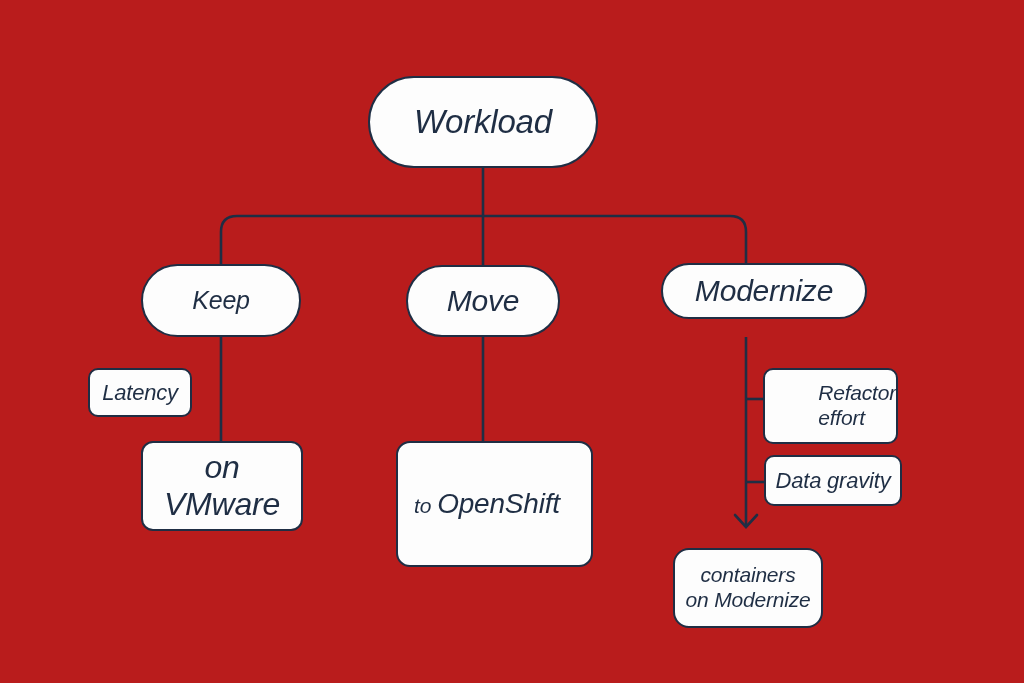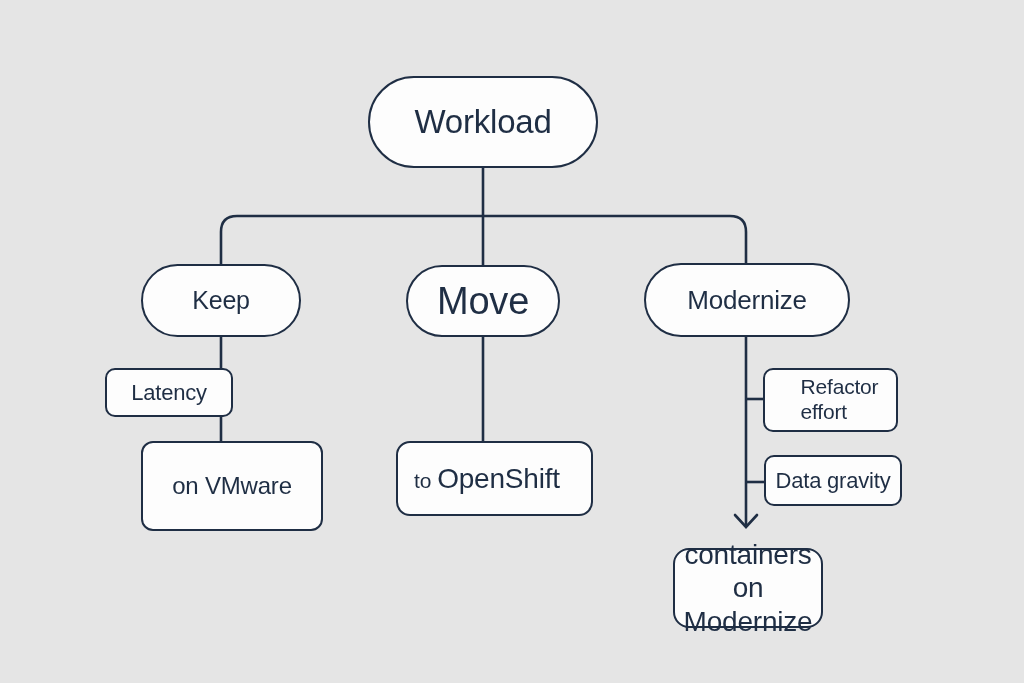--- a/index.html
+++ b/index.html
@@ -5,23 +5,24 @@
   html, body {
     margin: 0;
     padding: 0;
     background: #fdfdfd;
     font-family: "Liberation Sans", sans-serif;
   }
   .stage {
     position: relative;
     width: 1024px;
     height: 683px;
-    background: #e5e5e5;
+    background: #b91c1c;
     color: #1f2e44;
     overflow: hidden;
+    font-style: italic;
   }
   .wires {
     position: absolute;
     left: 0; top: 0;
     width: 1024px;
     height: 683px;
   }
   .wires path, .wires line, .wires polyline {
     stroke: #1f2e44;
     stroke-width: 2.6;
@@ -41,57 +42,57 @@
   .pill-root {
     left: 368px; top: 76px; width: 230px; height: 92px;
     border-radius: 46px; font-size: 33px;
   }
   .pill-keep {
     left: 141px; top: 264px; width: 160px; height: 73px;
     border-radius: 37px; font-size: 25px;
   }
   .pill-move {
     left: 406px; top: 265px; width: 154px; height: 72px;
-    border-radius: 36px; font-size: 38px;
+    border-radius: 36px; font-size: 30px;
   }
   .pill-modernize {
-    left: 644px; top: 263px; width: 206px; height: 74px;
-    border-radius: 37px; font-size: 26px;
+    left: 661px; top: 263px; width: 206px; height: 56px;
+    border-radius: 37px; font-size: 30px;
   }
   .box-latency {
-    left: 105px; top: 368px; width: 128px; height: 49px;
+    left: 88px; top: 368px; width: 104px; height: 49px;
     border-radius: 10px; font-size: 22px; border-width: 2px;
   }
   .box-vmware {
-    left: 141px; top: 441px; width: 182px; height: 90px;
-    border-radius: 12px; font-size: 24px;
+    left: 141px; top: 441px; width: 162px; height: 90px;
+    border-radius: 12px; font-size: 32px;
   }
   .box-openshift {
-    left: 396px; top: 441px; width: 197px; height: 75px;
+    left: 396px; top: 441px; width: 197px; height: 126px;
     border-radius: 14px; font-size: 28px;
     justify-content: flex-start; text-align: left;
     padding-left: 16px; line-height: 1.2;
   }
   .box-openshift .prefix {
     font-size: 21px;
     margin-right: 6px;
   }
   .box-refactor {
-    left: 763px; top: 368px; width: 135px; height: 64px;
+    left: 763px; top: 368px; width: 135px; height: 76px;
     border-radius: 10px; font-size: 21px; border-width: 2px;
-    justify-content: center; text-align: left;
+    justify-content: flex-end; text-align: left;
     padding-left: 18px; line-height: 1.18;
   }
   .box-gravity {
     left: 764px; top: 455px; width: 138px; height: 51px;
     border-radius: 10px; font-size: 22px; border-width: 2px;
   }
   .box-containers {
     left: 673px; top: 548px; width: 150px; height: 80px;
-    border-radius: 16px; font-size: 28px; border-width: 2px;
+    border-radius: 16px; font-size: 21px; border-width: 2px;
     line-height: 1.18;
   }
   .stacked { display: block; }
 </style>
 </head>
 <body>
 
 <div class="stage">
 
   <svg class="wires" viewBox="0 0 1024 683" aria-hidden="true">

